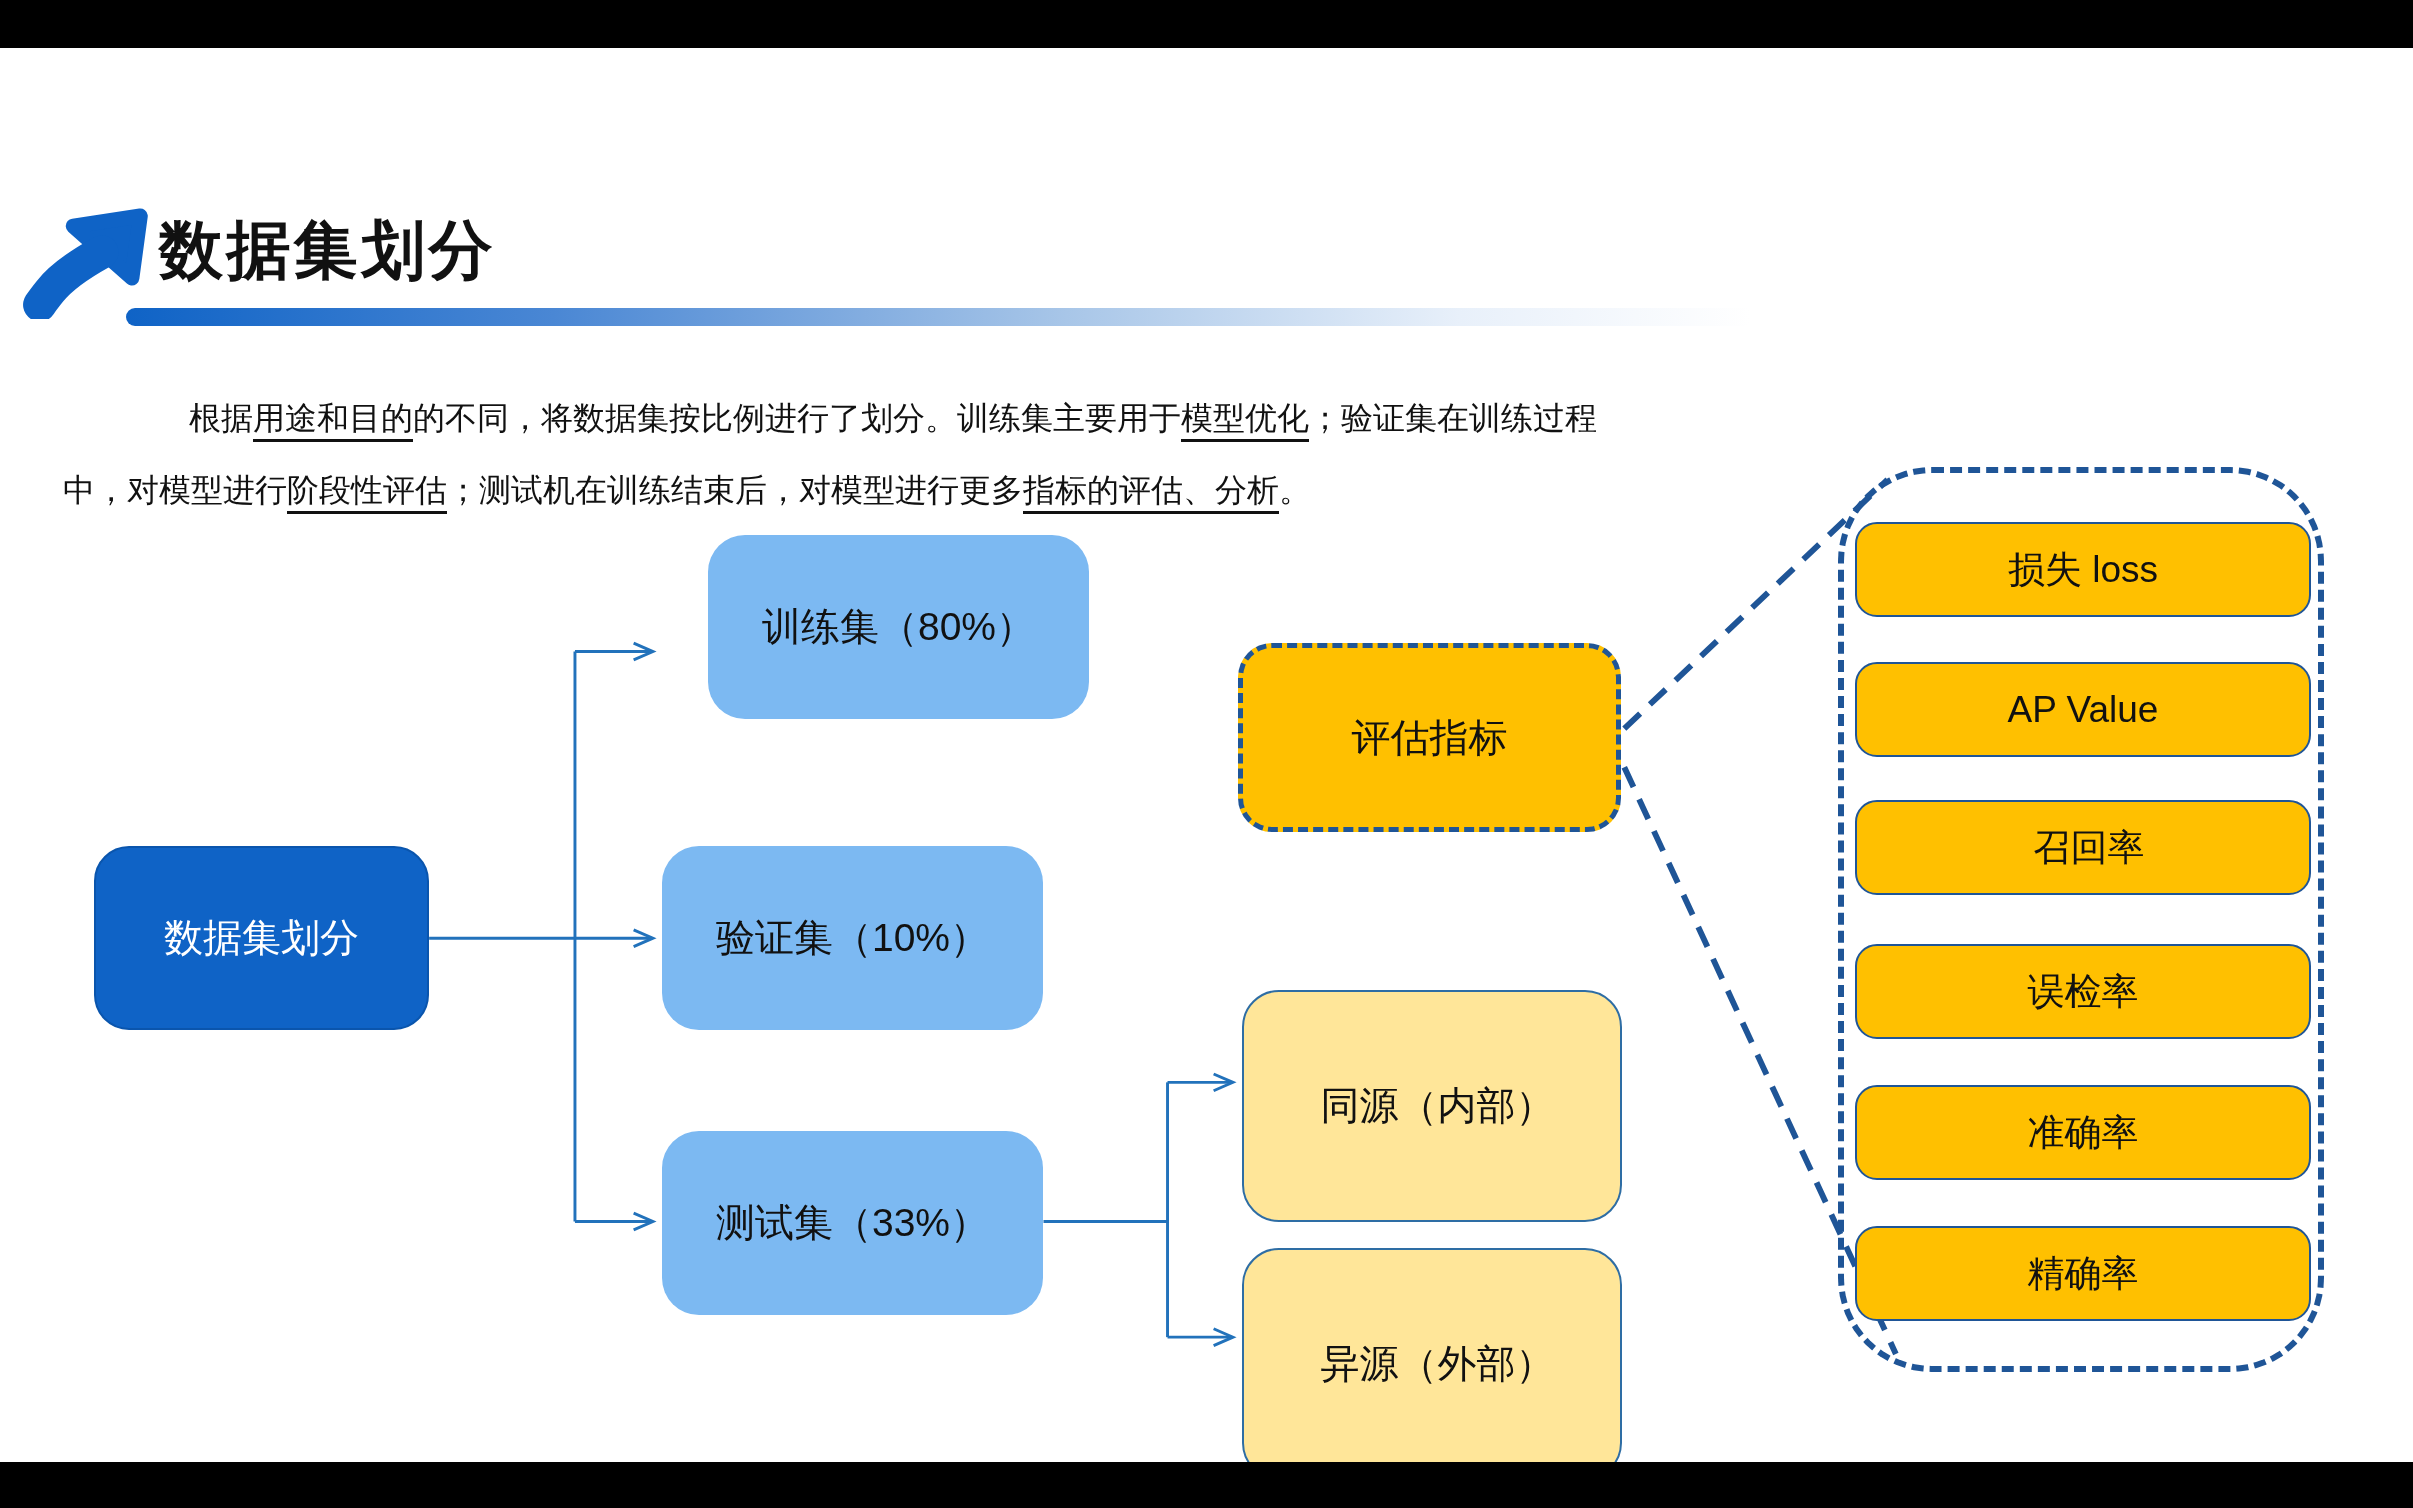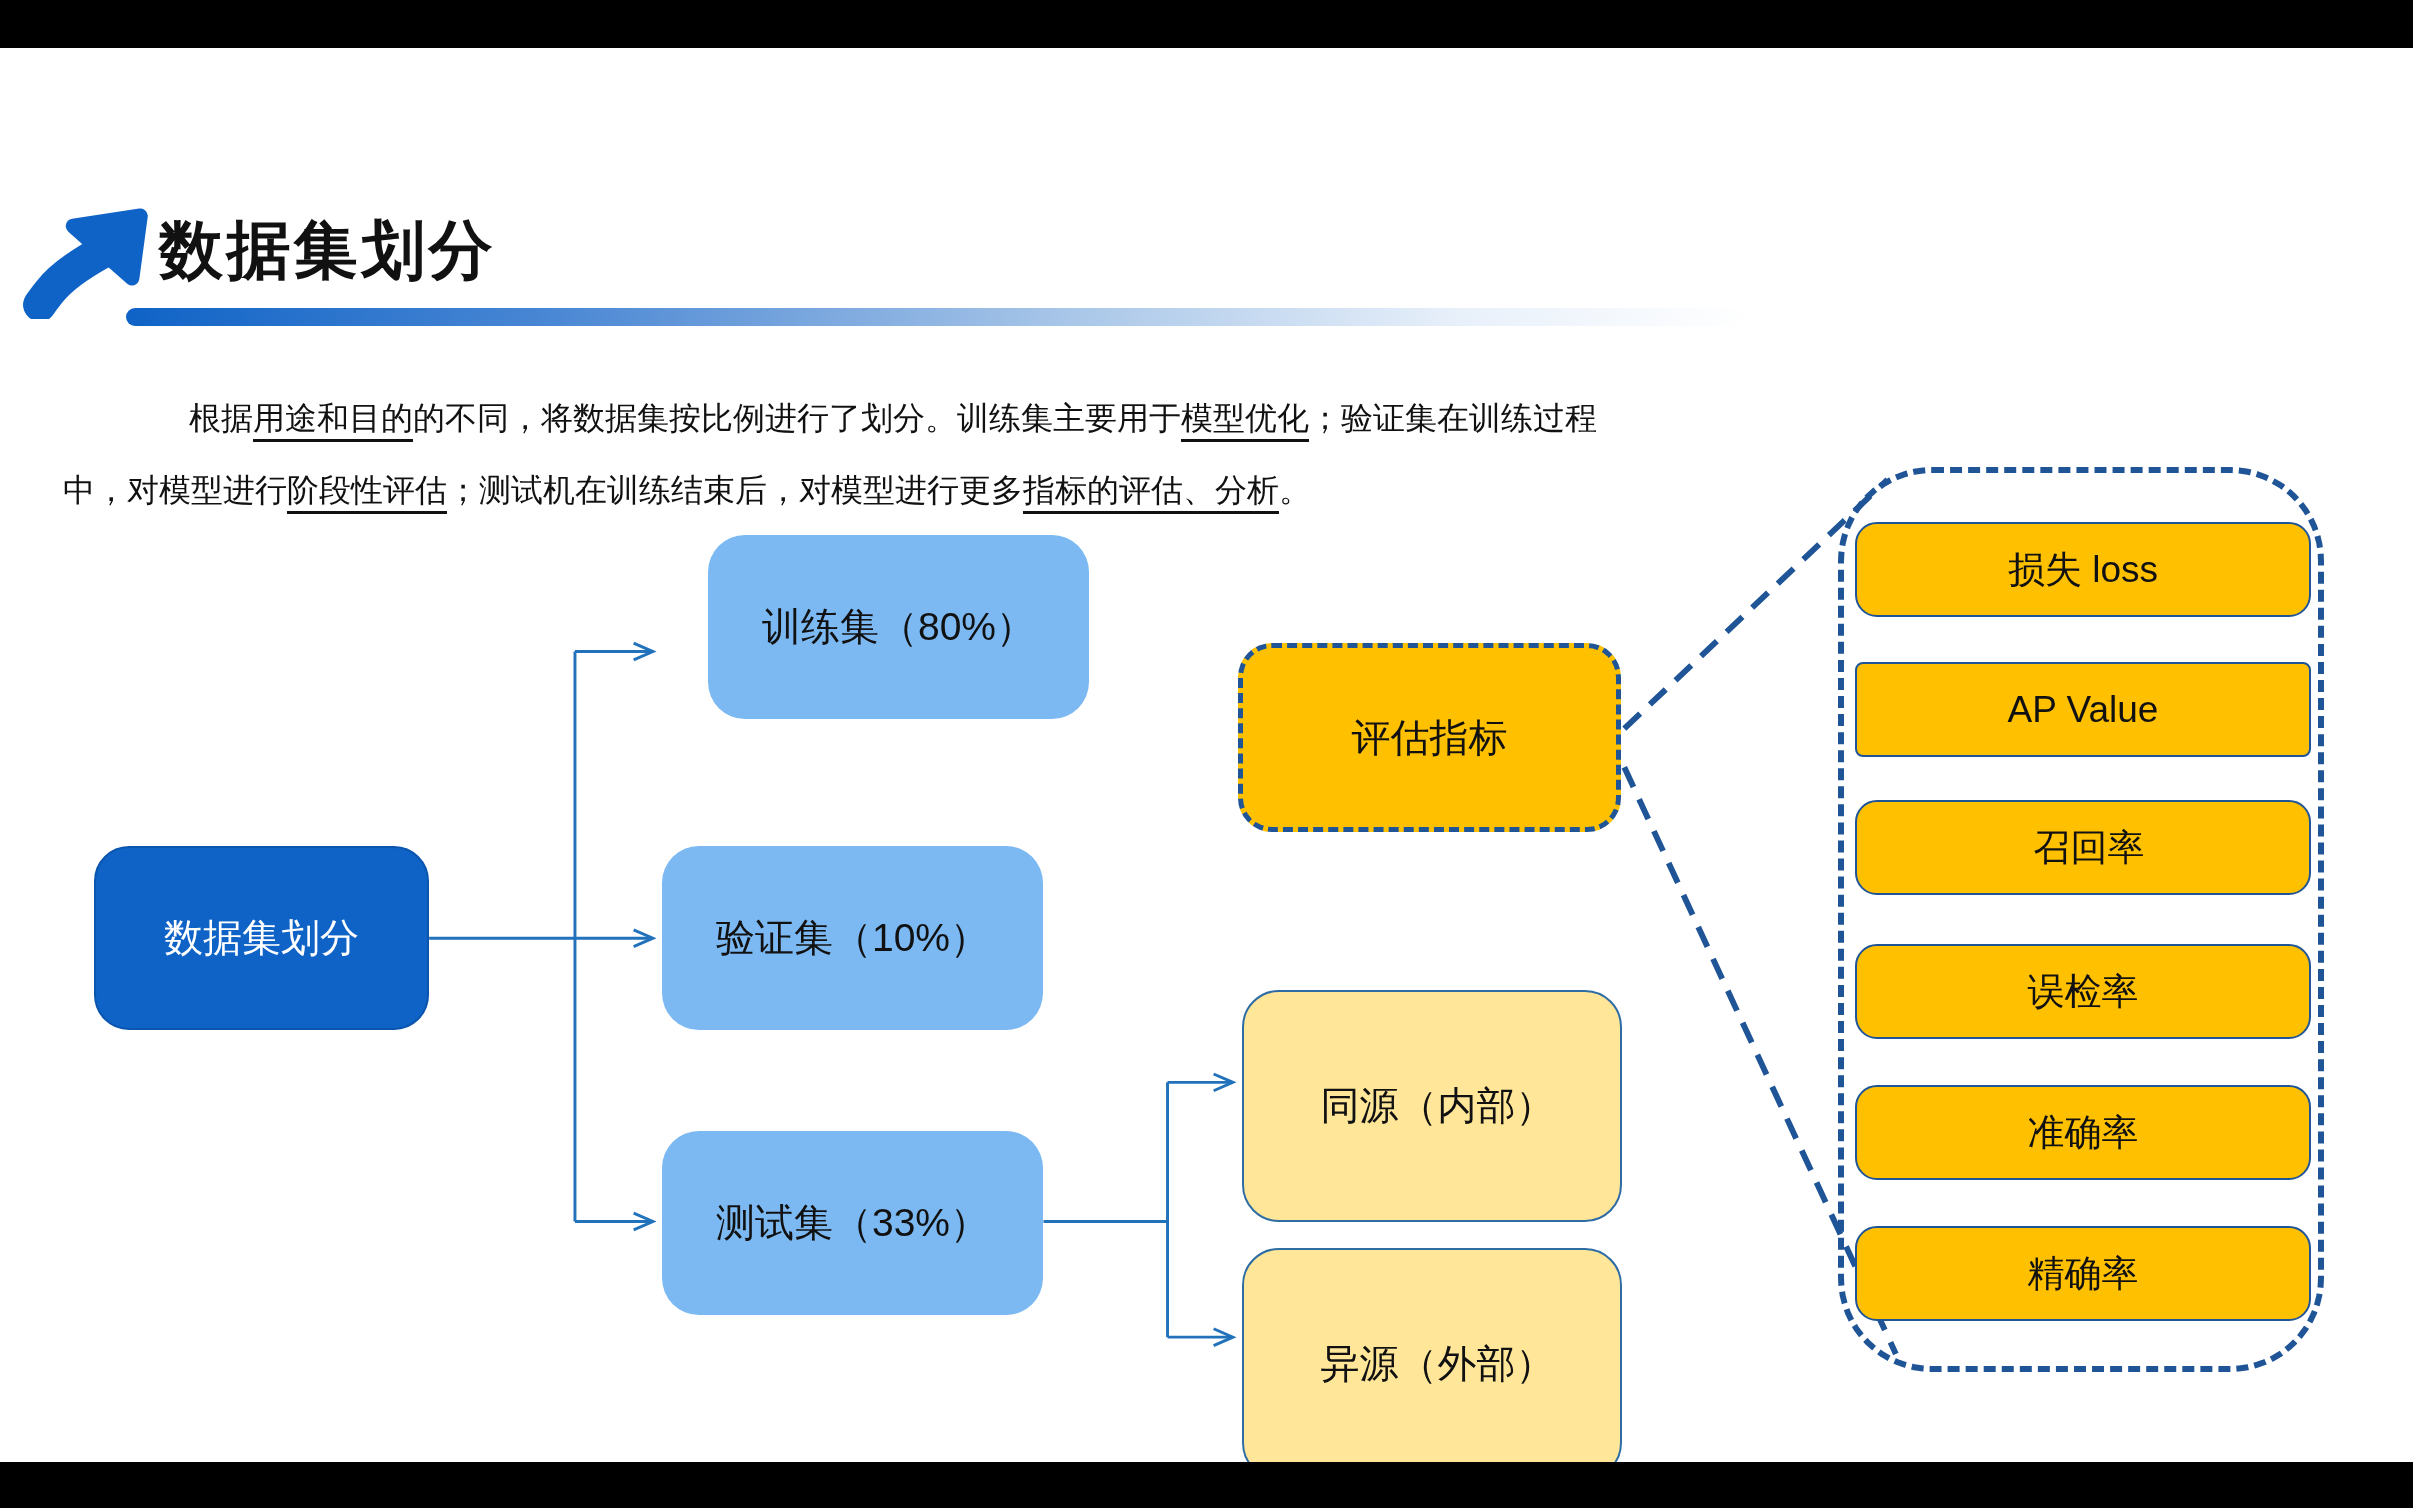--- a/index.html
+++ b/index.html
@@ -77,21 +77,21 @@
   .metrics-panel{
     position:absolute;left:1838px;top:419px;width:486px;height:905px;
     border:6.7px dashed var(--dashed-blue);border-radius:94px;box-sizing:border-box;
     background:transparent;
   }
   .metric-box{
     left:1855px;width:456px;height:95px;border-radius:22px;
     background:var(--orange);border:2.5px solid var(--dashed-blue);
     font-size:37px;
   }
-  .m0{top:474px;} .m1{top:614px;border-radius:8px;} .m2{top:752px;padding-left:12px;}
+  .m0{top:474px;} .m1{top:614px;} .m2{top:752px;padding-left:12px;}
   .m3{top:896px;} .m4{top:1037px;} .m5{top:1178px;}
 
   svg.overlay{position:absolute;left:0;top:0;width:2413px;height:1508px;pointer-events:none;}
   .flow{stroke:var(--connector-blue);stroke-width:3.5;fill:none;}
   .callout-line{stroke:var(--dashed-blue);stroke-width:7;fill:none;stroke-dasharray:26 16;}
 </style>
 </head>
 <body>
 
 <div class="slide">

